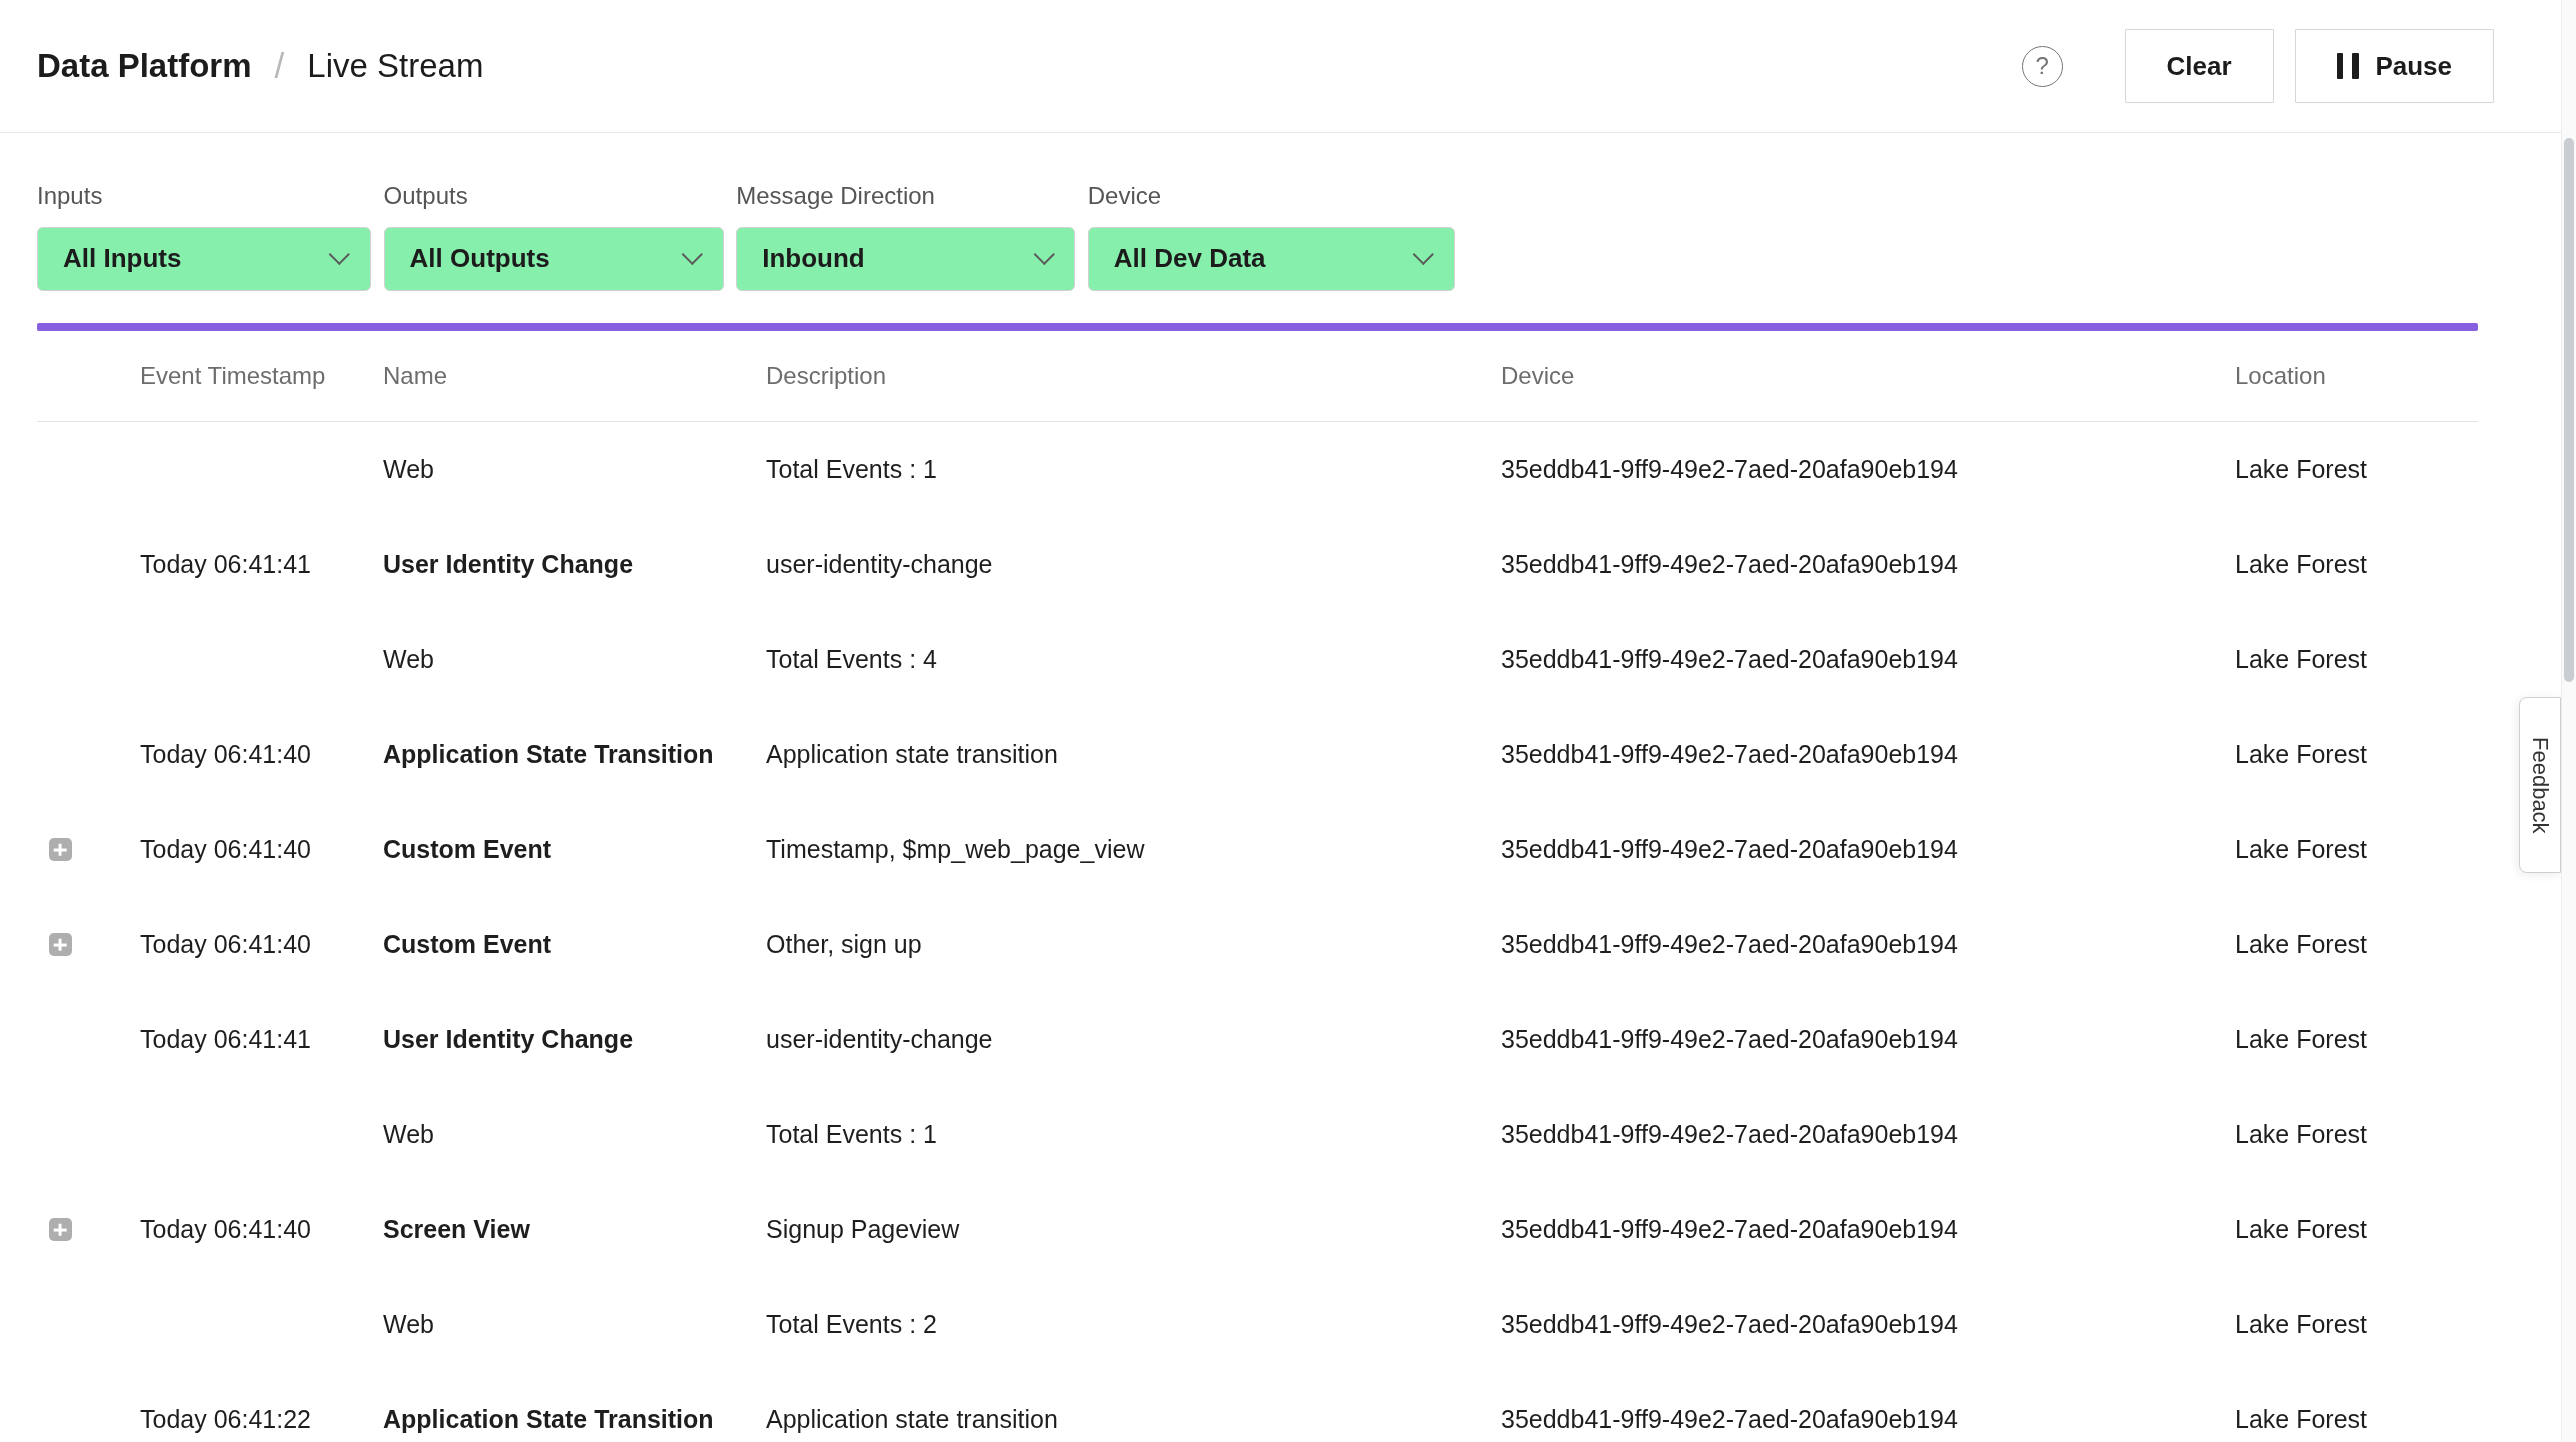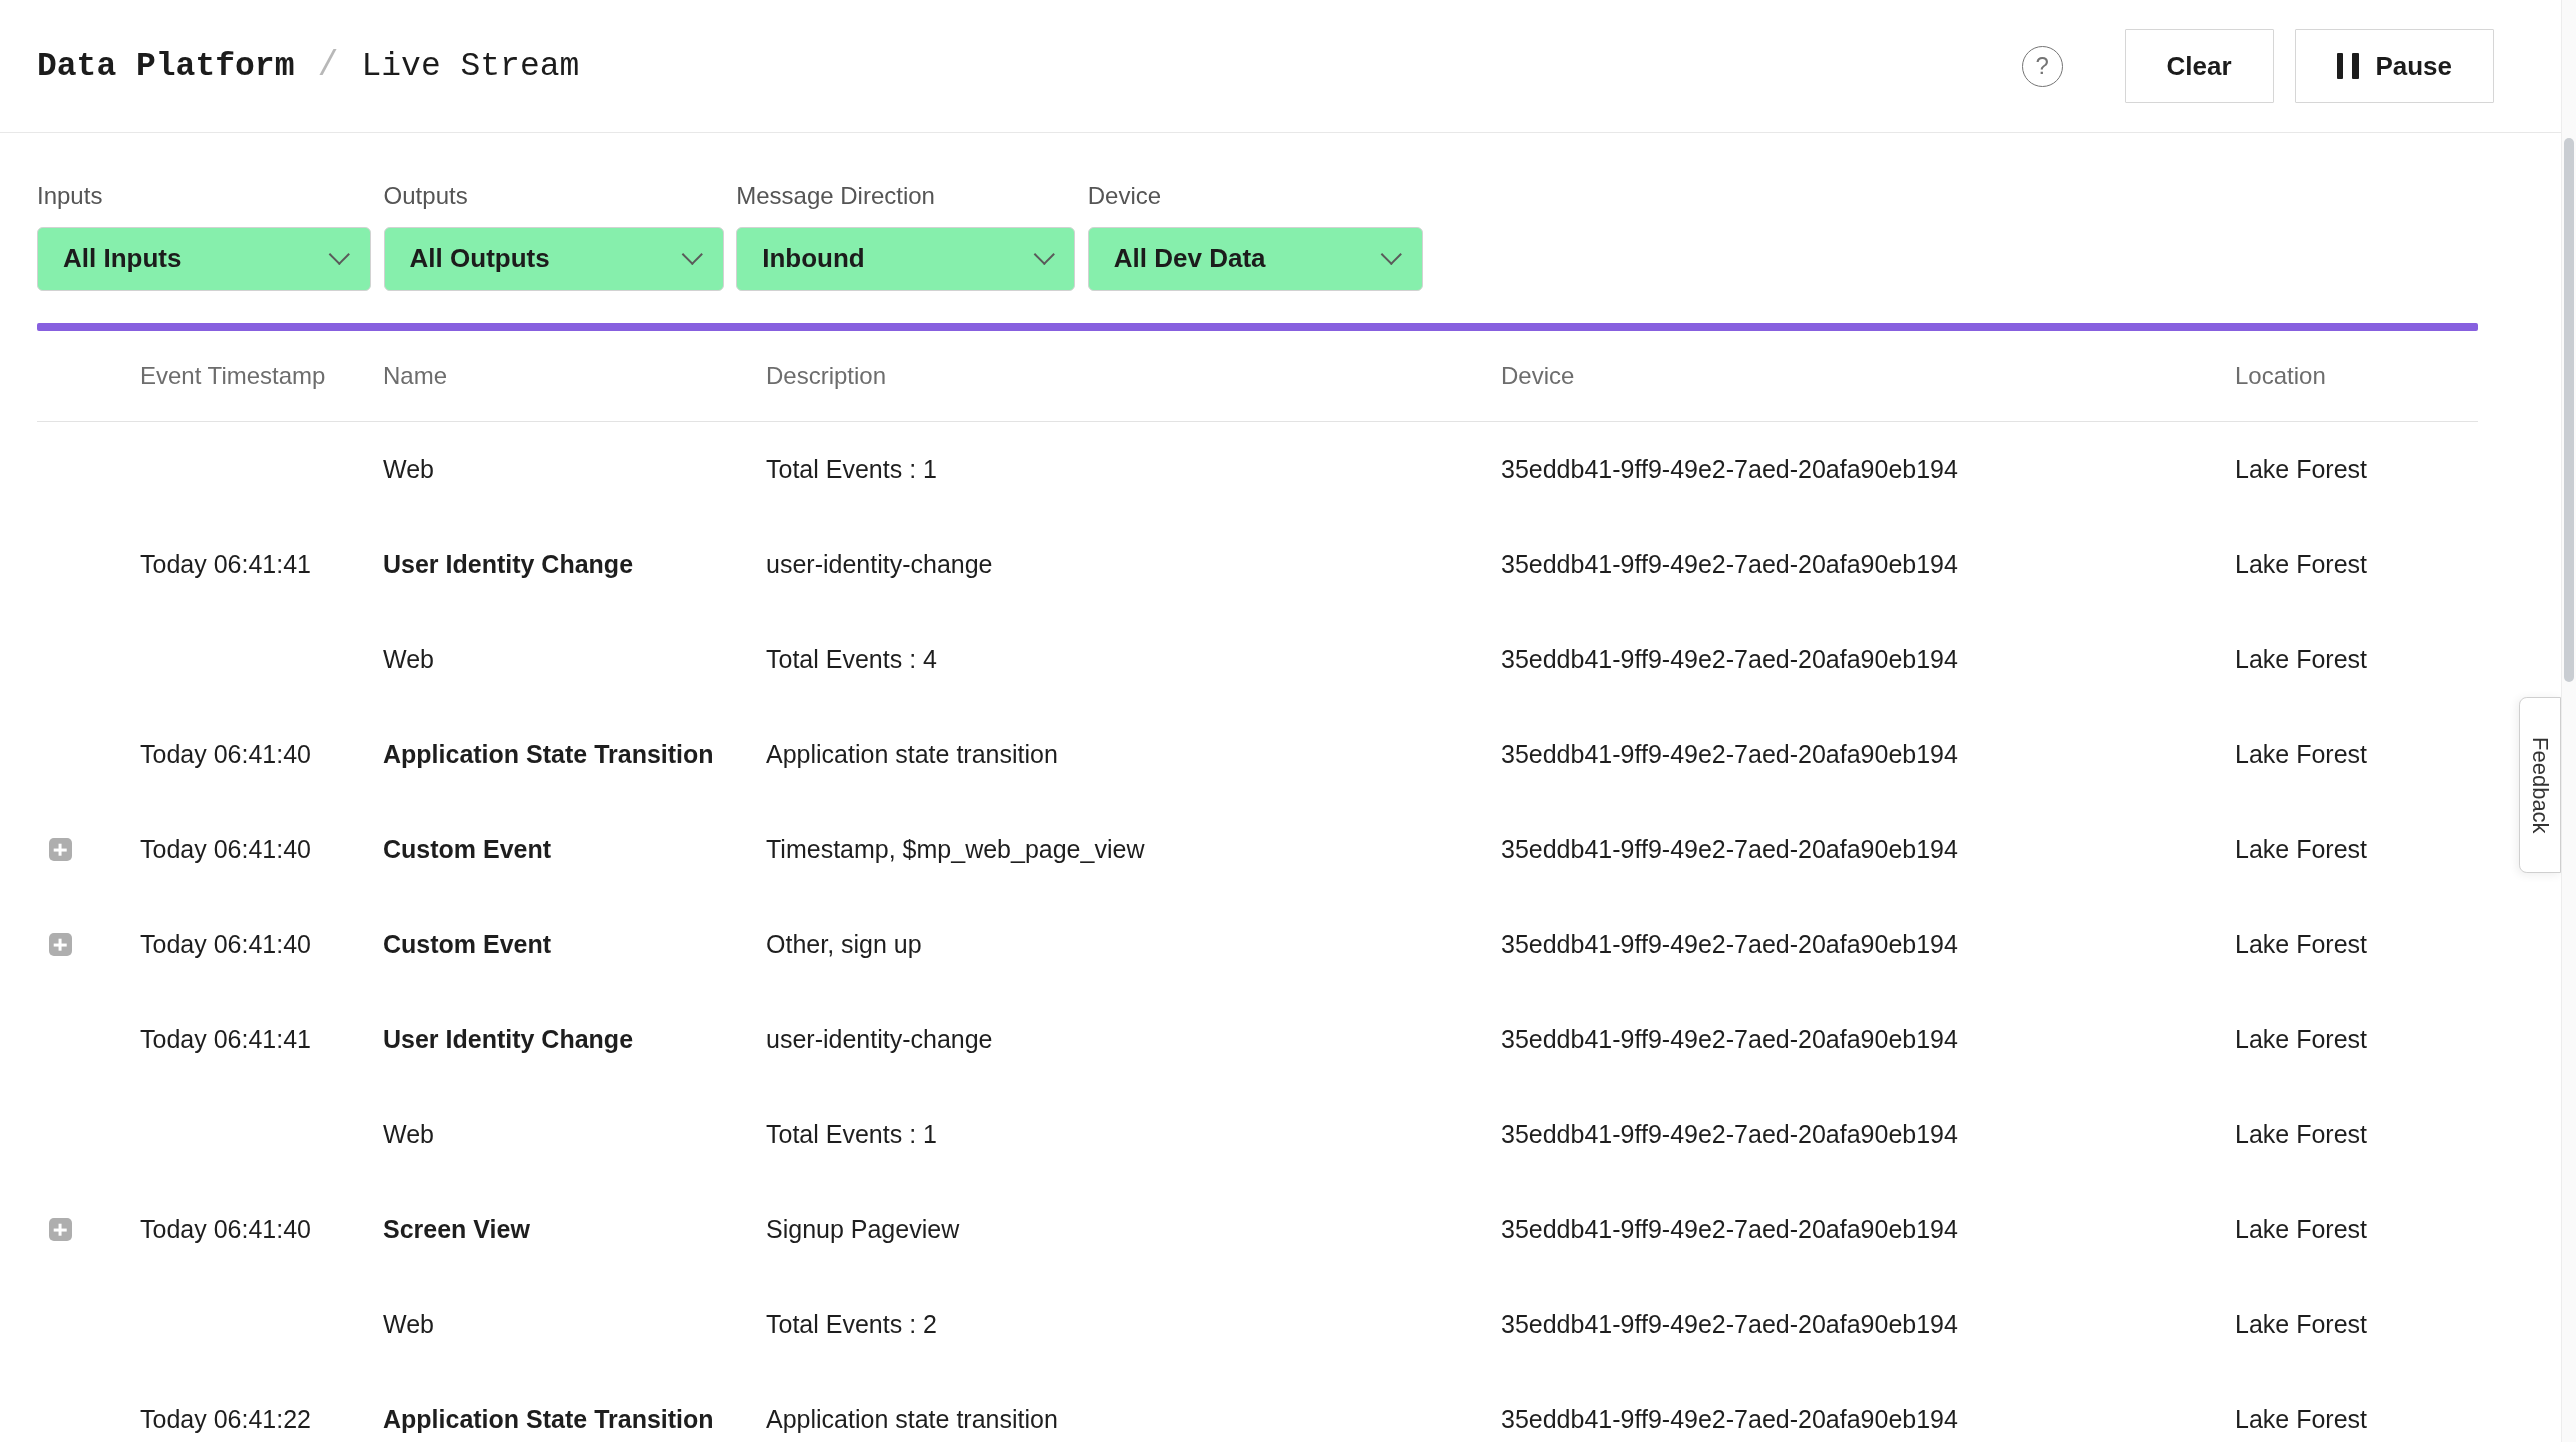--- a/index.html
+++ b/index.html
@@ -9,21 +9,21 @@
     background: #ffffff; color: #1e1e1e;
     font-family: "Liberation Sans", "DejaVu Sans", sans-serif;
     position: relative;
   }
 
   
   .topbar {
     height: 133px; display: flex; align-items: center; justify-content: space-between;
     padding: 0 82px 0 37px; border-bottom: 1px solid #e8e8e8;
   }
-  .breadcrumb { display: flex; align-items: center; gap: 23px; font-size: 33px; font-family: Liberation Mono, monospace; }
+  .breadcrumb { display: flex; align-items: center; gap: 23px; font-size: 33px; }
   .breadcrumb .root { font-weight: 700; color: #1c1c1c; }
   .breadcrumb .sep { color: #b8b8b8; font-weight: 300; font-size: 35px; }
   .breadcrumb .current { font-weight: 500; color: #1c1c1c; }
 
   .header-actions { display: flex; align-items: center; }
   .help-icon {
     width: 41px; height: 41px; border: 1.9px solid #747474; border-radius: 50%;
     display: flex; align-items: center; justify-content: center;
     font-size: 24px; color: #747474; margin-right: 62px; cursor: pointer;
   }
@@ -41,21 +41,21 @@
   .filters { display: flex; gap: 12.6px; padding: 49px 0 0 37px; }
   .filter-label { font-size: 24px; color: #555555; margin-bottom: 16.5px; }
   .select {
     height: 64px; border: 1px solid #d2d2d2; border-radius: 5.8px; background: #86efac;
     display: flex; align-items: center; justify-content: space-between;
     padding: 0 23px 0 25px; cursor: pointer;
   }
   .filter:nth-child(1) .select { width: 334px; }
   .filter:nth-child(2) .select { width: 340px; }
   .filter:nth-child(3) .select { width: 339px; }
-  .filter:nth-child(4) .select { width: 335px; }
+  .filter:nth-child(4) .select { width: 367px; }
   .select-value { font-size: 26px; font-weight: 700; color: #1c1c1c; }
   .chevron {
     width: 14.6px; height: 14.6px; flex: 0 0 auto;
     border-right: 2.4px solid #5a5a5a; border-bottom: 2.4px solid #5a5a5a;
     transform: rotate(45deg) translate(-2.9px, -2.9px);
   }
 
   
   .stream-bar { margin: 32px 98px 0 37px; height: 8.7px; border-radius: 1.9px; background: #8760df; }
 

